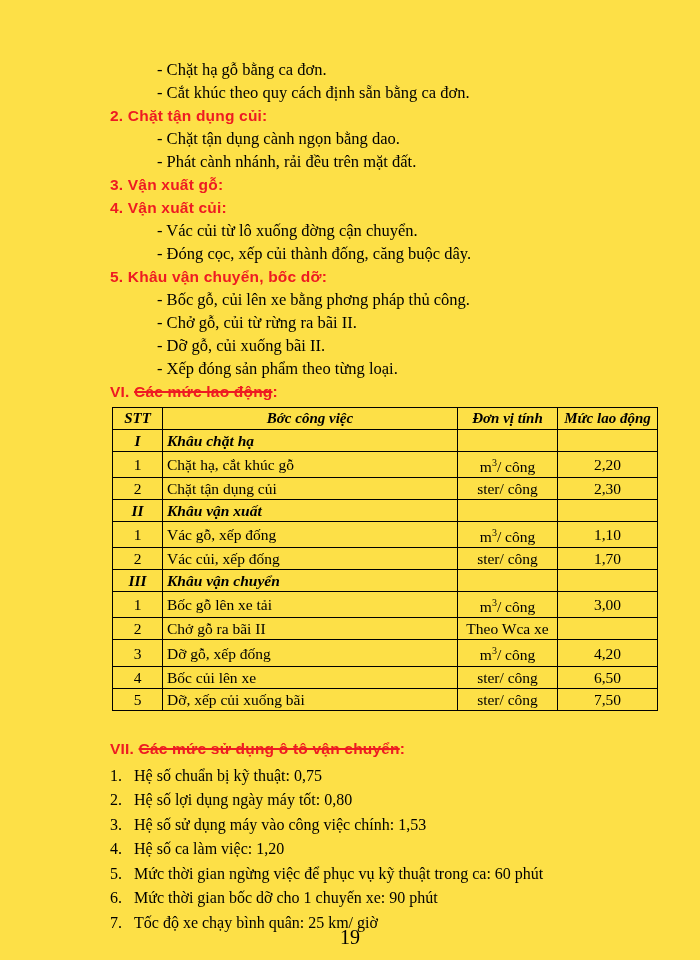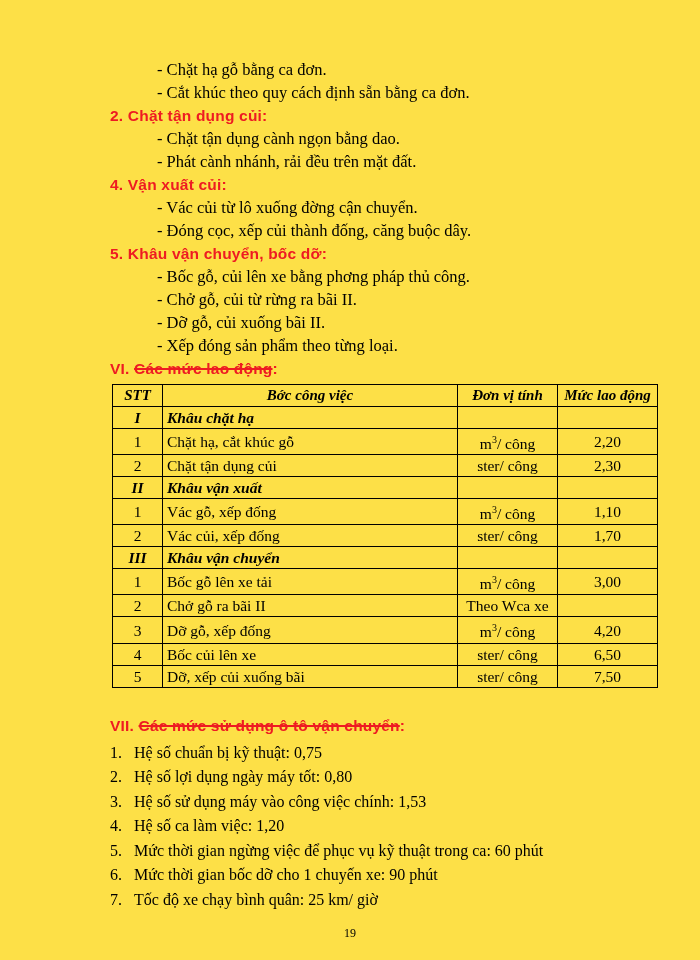--- a/index.html
+++ b/index.html
@@ -116,41 +116,42 @@
 
   .gap-before-vii { height: 26px; }
 
   
   .page-number {
     position: absolute;
     left: 0;
     top: 926px;
     width: 700px;
     text-align: center;
-    font-size: 12px;
+    font-size: 20px;
     font-family: "Liberation Serif", "DejaVu Serif", serif;
   }
 </style>
 </head>
 <body>
 
 <div class="page">
   <div class="content">
 
     <div>
       <div class="dash-line">- Chặt hạ gỗ bằng ca   đơn.</div>
       <div class="dash-line">- Cắt khúc theo quy cách định sẵn bằng ca   đơn.</div>
     </div>
 
     <div class="sec-head">2. Chặt tận dụng củi:</div>
     <div>
       <div class="dash-line">- Chặt tận dụng cành ngọn bằng dao.</div>
       <div class="dash-line">- Phát cành nhánh, rải đều trên mặt đất.</div>
     </div>
 
+    <div class="sec-head">3. Vận xuất gỗ:</div>
 
     <div class="sec-head">4. Vận xuất củi:</div>
     <div>
       <div class="dash-line">- Vác củi từ lô xuống đờng   cận chuyển.</div>
       <div class="dash-line">- Đóng cọc, xếp củi thành đống, căng buộc dây.</div>
     </div>
 
     <div class="sec-head">5. Khâu vận chuyển, bốc dỡ:</div>
     <div>
       <div class="dash-line">- Bốc gỗ, củi lên xe bằng phơng   pháp thủ công.</div>

